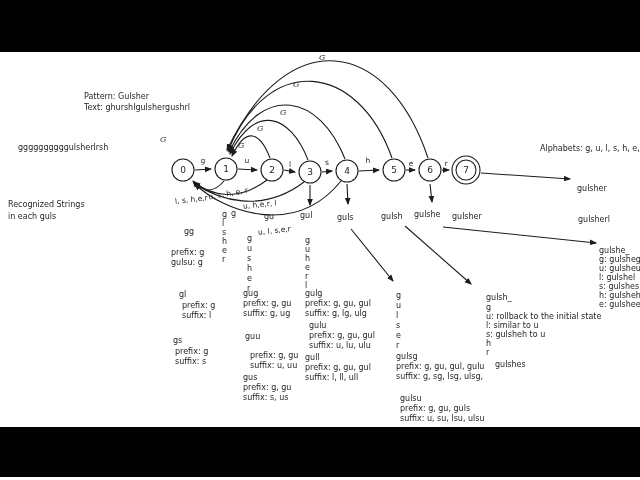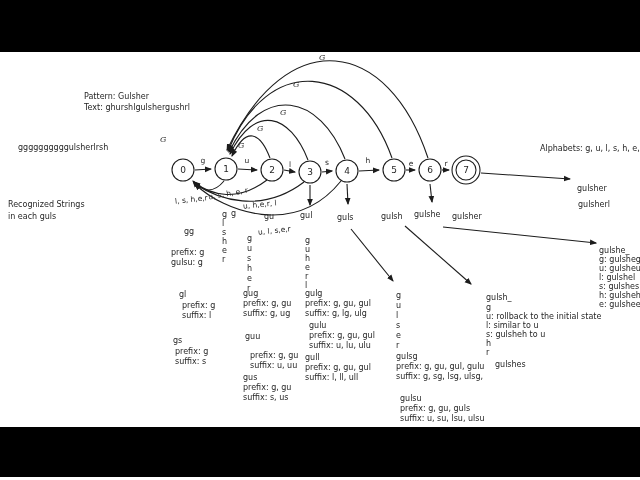--- a/index.html
+++ b/index.html
@@ -82,21 +82,21 @@
   </svg>
 
   <div class="t" style="left:84px;top:92px">Pattern: Gulsher</div>
   <div class="t" style="left:84px;top:103px">Text: ghurshlgulshergushrl</div>
   <div class="t" style="left:18px;top:143px">ggggggggggulsherlrsh</div>
   <div class="t script-g" style="left:160px;top:135px">G</div>
   <div class="t" style="left:8px;top:200px">Recognized Strings</div>
   <div class="t" style="left:8px;top:212px">in each guls</div>
   <div class="t" style="left:540px;top:144px">Alphabets: g, u, l, s, h, e, r</div>
   <div class="t" style="left:577px;top:184px">gulsher</div>
-  <div class="t" style="left:578px;top:200px">gulsherl</div>
+  <div class="t" style="left:578px;top:215px">gulsherl</div>
 
   <div class="t small tc" style="left:203px;top:156px">g</div>
   <div class="t small tc" style="left:247px;top:156px">u</div>
   <div class="t small tc" style="left:290px;top:160px">l</div>
   <div class="t small tc" style="left:327px;top:158px">s</div>
   <div class="t small tc" style="left:368px;top:156px">h</div>
   <div class="t small tc" style="left:411px;top:159px">e</div>
   <div class="t small tc" style="left:446px;top:159px">r</div>
 
   <div class="t script-g" style="left:238px;top:141px">G</div>

